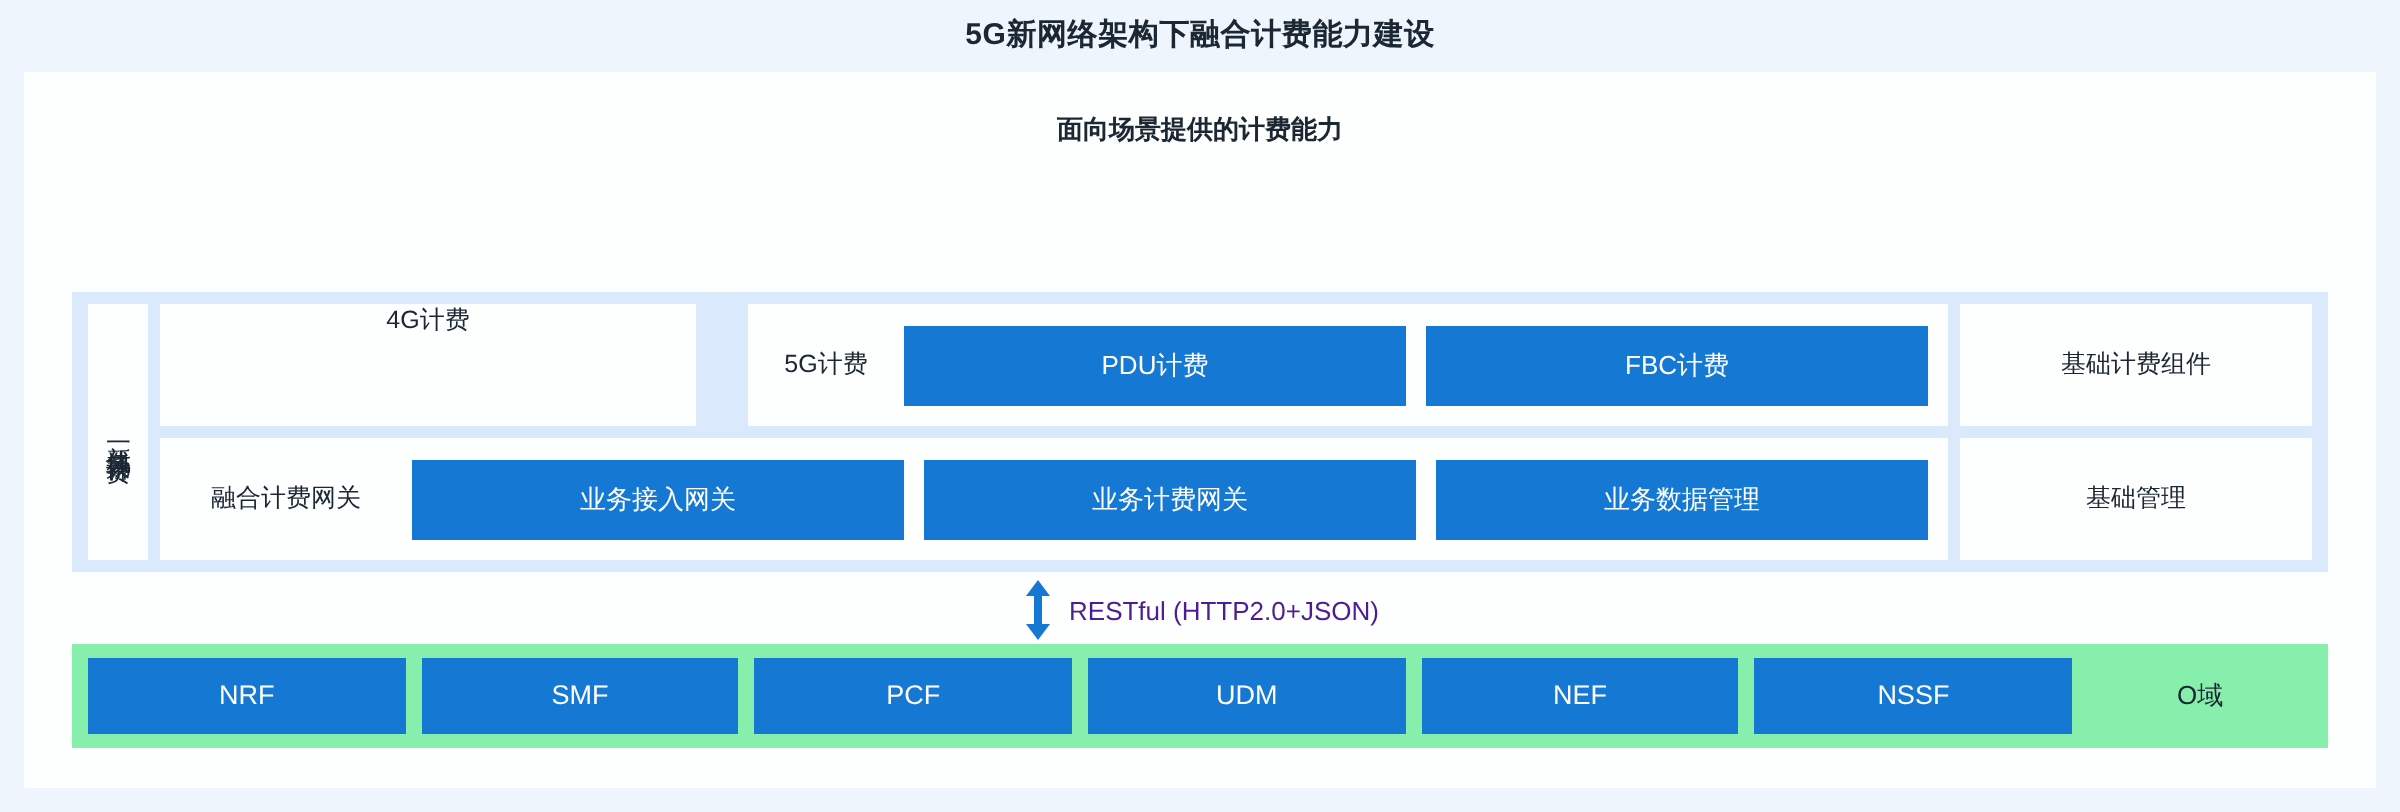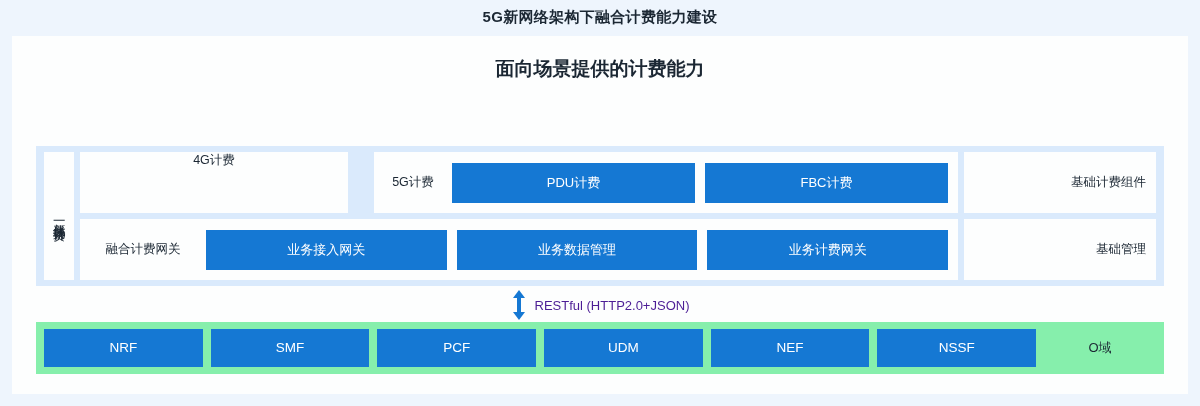--- a/index.html
+++ b/index.html
@@ -45,21 +45,21 @@
     background: #fdfefe;
     box-sizing: border-box;
   }
 
   .subtitle {
     position: absolute;
     left: 0;
     top: 20px;
     width: 1176px;
     text-align: center;
-    font-size: 19px;
+    font-size: 13px;
     font-weight: 700;
     color: #1b2733;
   }
 
   
   .chip {
     background: #1578d3;
     color: #ffffff;
     font-size: 13px;
     display: flex;
@@ -151,21 +151,21 @@
   
   .g-4g   { width: 268px; flex-direction: column; }
   .g-4g .group-label { width: 74px; }
   .g-4g .chip { flex: 1; height: 40px; }
 
   .g-5g   { flex: 1; margin-left: 20px; }
   .g-5g .group-label { width: 58px; }
   .g-5g .chip { flex: 1; height: 40px; }
   .g-5g .chips { flex: 1; display: flex; gap: 10px; }
 
-  .g-right { width: 192px; justify-content: flex-end; }
+  .g-right { width: 176px; justify-content: center; }
   .g-right .group-label { width: auto; }
 
   
   .g-gw { flex: 1; }
   .g-gw .group-label { width: 106px; }
   .g-gw .chips { flex: 1; display: flex; gap: 10px; }
   .g-gw .chip { flex: 1; height: 40px; }
 
   
   .connector {
@@ -255,22 +255,22 @@
           </div>
 
         </div>
 
         <div class="mid-row">
 
           <div class="group g-gw">
             <div class="group-label">融合计费网关</div>
             <div class="chips">
               <div class="chip">业务接入网关</div>
+              <div class="chip">业务计费网关</div>
               <div class="chip">业务数据管理</div>
-              <div class="chip">业务计费网关</div>
             </div>
           </div>
 
           <div class="group g-right">
             <div class="group-label">基础管理</div>
           </div>
 
         </div>
 
       </div>

